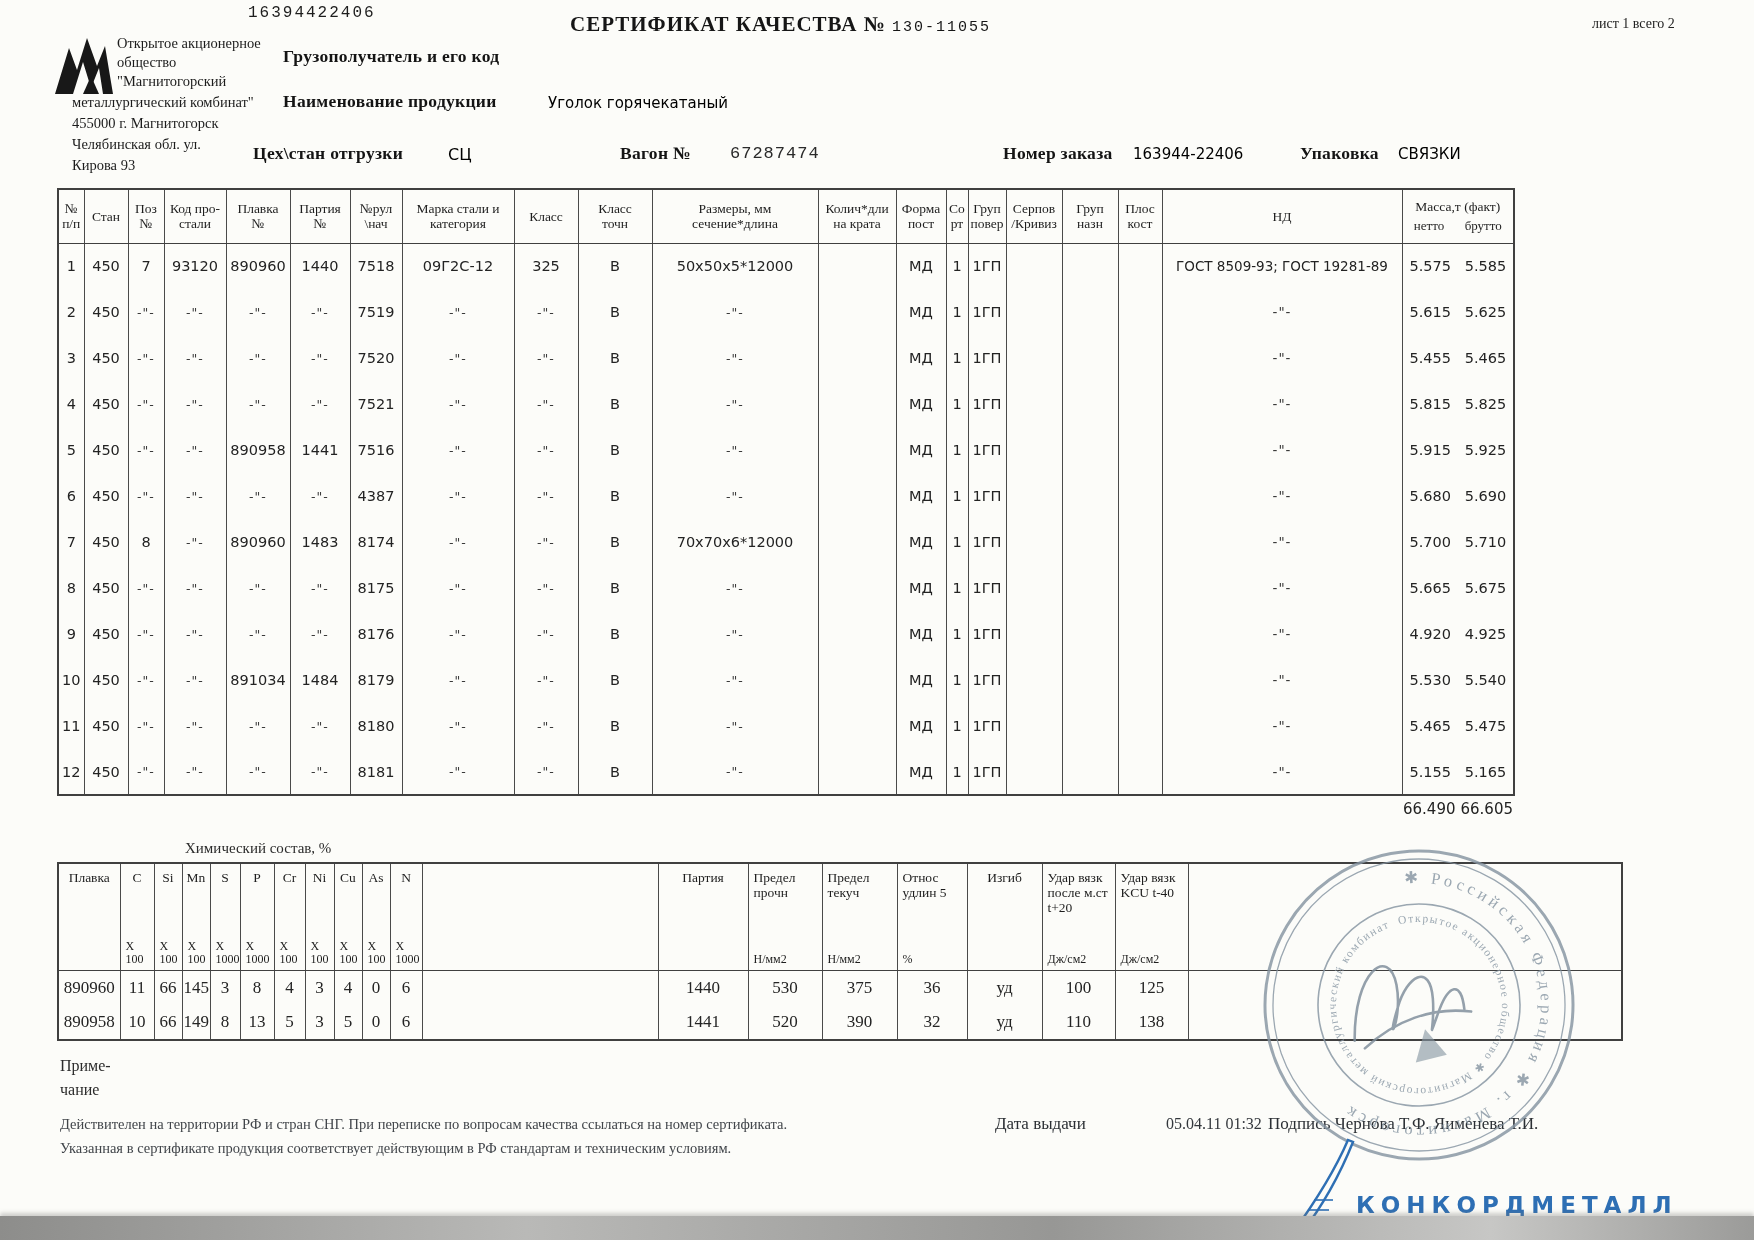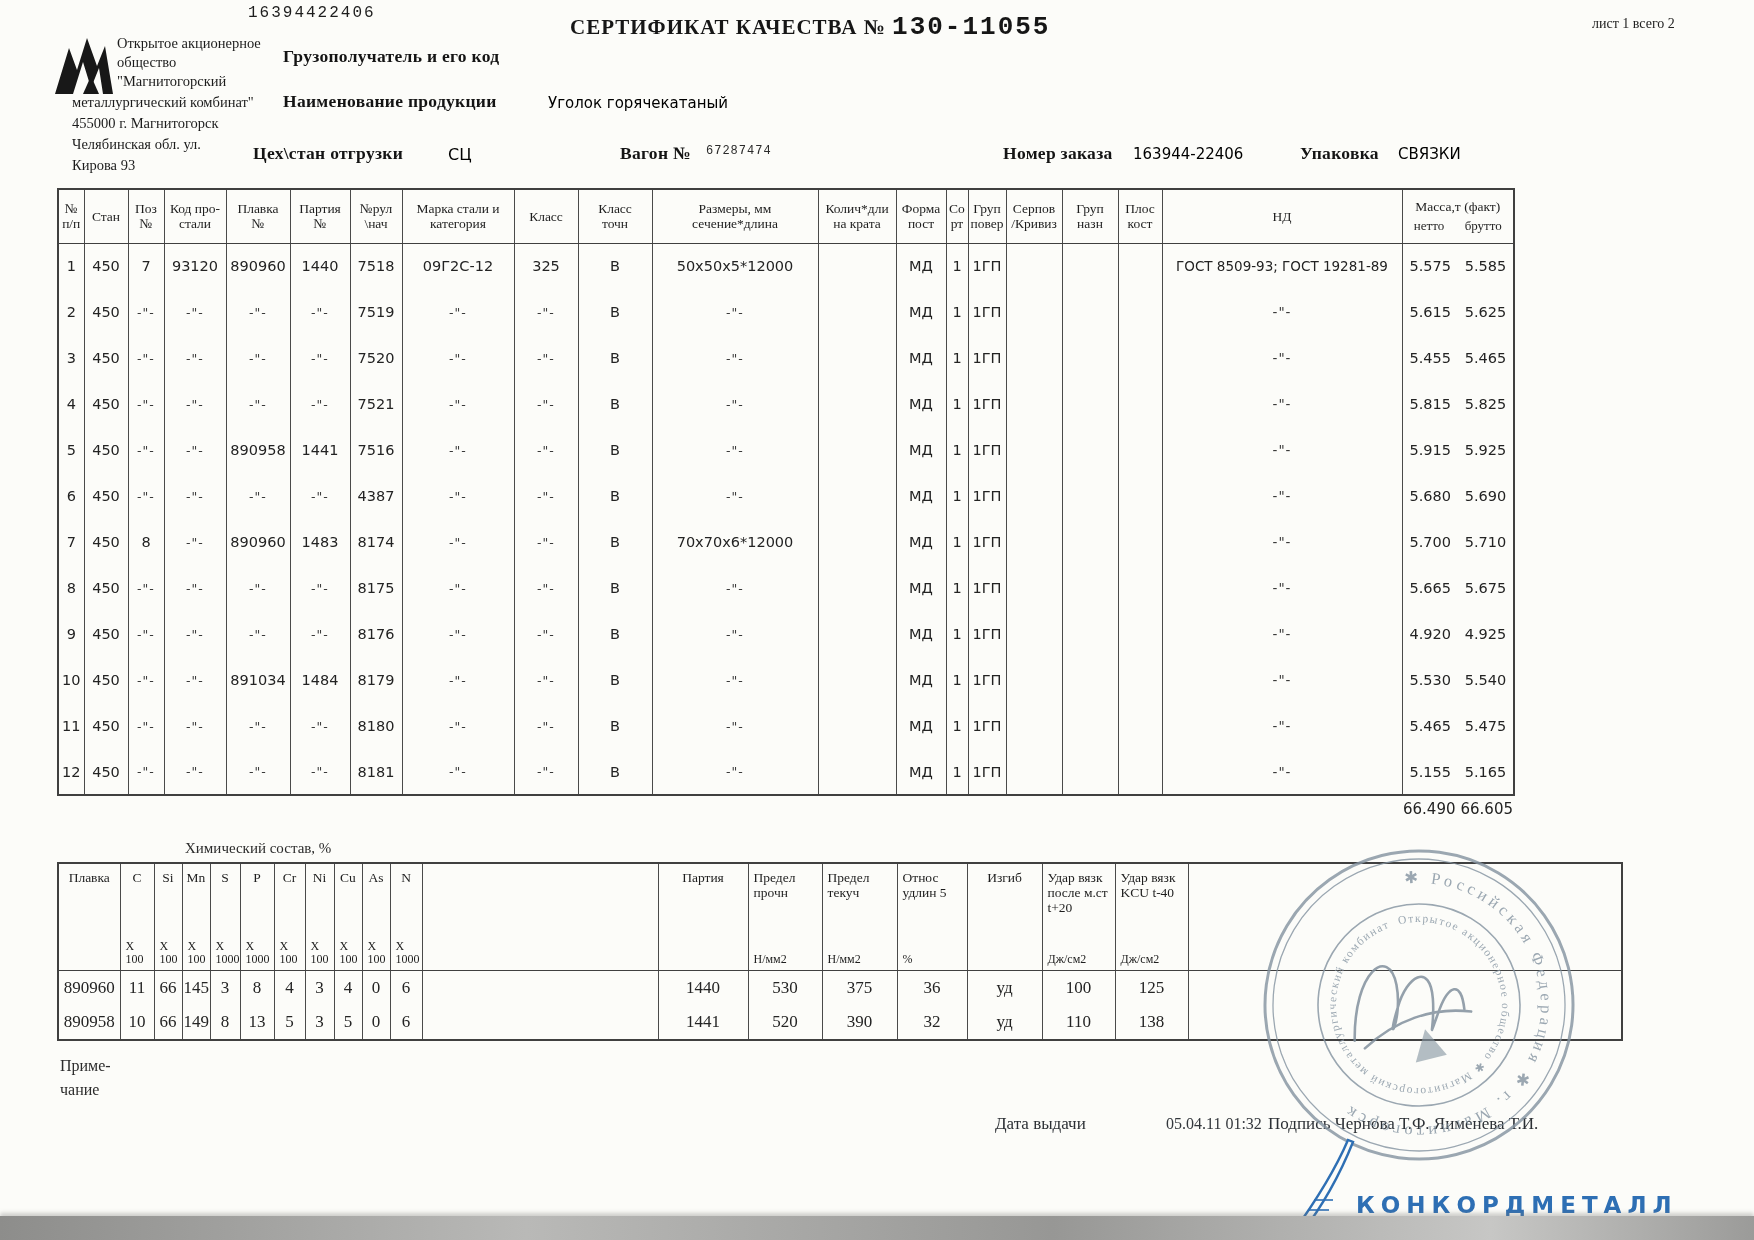--- a/index.html
+++ b/index.html
@@ -4,21 +4,21 @@
 <style>
   html,body{margin:0;padding:0;background:#e8e8e6;}
   #page{position:relative;width:1754px;height:1240px;background:#fcfcf9;overflow:hidden;
         font-family:"Liberation Serif", serif;color:#2a2a2a;}
   .abs{position:absolute;}
   .serif{font-family:"Liberation Serif", serif;margin-left:44px;}
   .mono{font-family:"Liberation Mono", monospace;}
   
   .doc-code{left:230px;top:4px;font-size:16px;letter-spacing:2px;color:#1d1d1d;font-family:"Liberation Mono",monospace;margin-left:18px;}
   .title{left:570px;top:12px;font-size:21px;font-weight:bold;letter-spacing:1px;color:#161616;}
-  .title .num{font-family:"Liberation Mono",monospace;font-weight:bold;font-size:26px;letter-spacing:2px;}
+  .title .num{font-family:"Liberation Mono",monospace;font-weight:normal;font-size:15px;letter-spacing:2px;}
   .sheet{left:1592px;top:16px;font-size:14px;color:#222;}
   .company-r{left:117px;top:34px;font-size:14.5px;line-height:19px;color:#1c1c1c;}
   .company-b{left:72px;top:92px;font-size:14.5px;line-height:21px;color:#1c1c1c;}
   .lbl{font-weight:bold;font-size:17.5px;color:#141414;letter-spacing:.3px;}
   .val-sans{font-family:"DejaVu Sans",sans-serif;font-size:15px;color:#000000;}
   
   table.doc{border-collapse:collapse;table-layout:fixed;position:absolute;background:transparent;}
   table.doc th,table.doc td{border-left:1px solid #4a4a4a;border-right:1px solid #4a4a4a;
       overflow:hidden;text-align:center;vertical-align:middle;padding:0 1px;}
   table.doc{border:2px solid #404040;}
@@ -82,21 +82,21 @@
   </div>
 
   <div class="abs lbl" style="left:283px;top:46px">Грузополучатель и его код</div>
   <div class="abs lbl" style="left:283px;top:91px">Наименование продукции</div>
   <div class="abs val-sans" style="left:548px;top:94px">Уголок горячекатаный</div>
 
   <div class="abs lbl" style="left:253px;top:143px">Цех\стан отгрузки</div>
   <div class="abs val-sans" style="left:448px;top:145px;font-size:16px">СЦ</div>
 
   <div class="abs lbl" style="left:620px;top:143px">Вагон №</div>
-  <div class="abs mono" style="left:706px;top:144px;font-size:12px;letter-spacing:1px">67287474</div>
+  <div class="abs mono" style="left:730px;top:144px;font-size:17px;letter-spacing:1px">67287474</div>
 
   <div class="abs lbl" style="left:1003px;top:143px">Номер заказа</div>
   <div class="abs val-sans" style="left:1133px;top:145px">163944-22406</div>
 
   <div class="abs lbl" style="left:1300px;top:143px">Упаковка</div>
   <div class="abs val-sans" style="left:1398px;top:145px">СВЯЗКИ</div>
 
   <table class="doc" id="main-table" style="left:57px;top:188px;width:1456px;">
     <colgroup>
         <col style="width: 26px;">
@@ -557,20 +557,24 @@
           <td></td>
         </tr>
       </tbody>
   </table>
 
   <div class="abs note" style="left:60px;top:1054px">
     <div>Приме-</div>
     <div>чание</div>
   </div>
 
+  <div class="abs disclaimer" style="left:60px;top:1112px;width:780px">
+    <div>Действителен на территории РФ и стран СНГ. При переписке по вопросам качества ссылаться на номер сертификата.</div>
+    <div>Указанная в сертификате продукция соответствует действующим в РФ стандартам и техническим условиям.</div>
+  </div>
 
   <div class="abs footer-lbl" style="left:995px;top:1114px">Дата выдачи</div>
   <div class="abs serif" style="left:1122px;top:1115px;font-size:16px;color:#33373c">05.04.11 01:32</div>
 
   <div class="abs footer-lbl" style="left:1268px;top:1114px">
     <span>Подпись</span>
     <span>Чернова Т.Ф. Яименева Т.И.</span>
   </div>
 
   <svg class="abs" style="left:1252px;top:838px;transform:rotate(-14deg);opacity:.82" width="334" height="334" viewBox="0 0 334 334">

